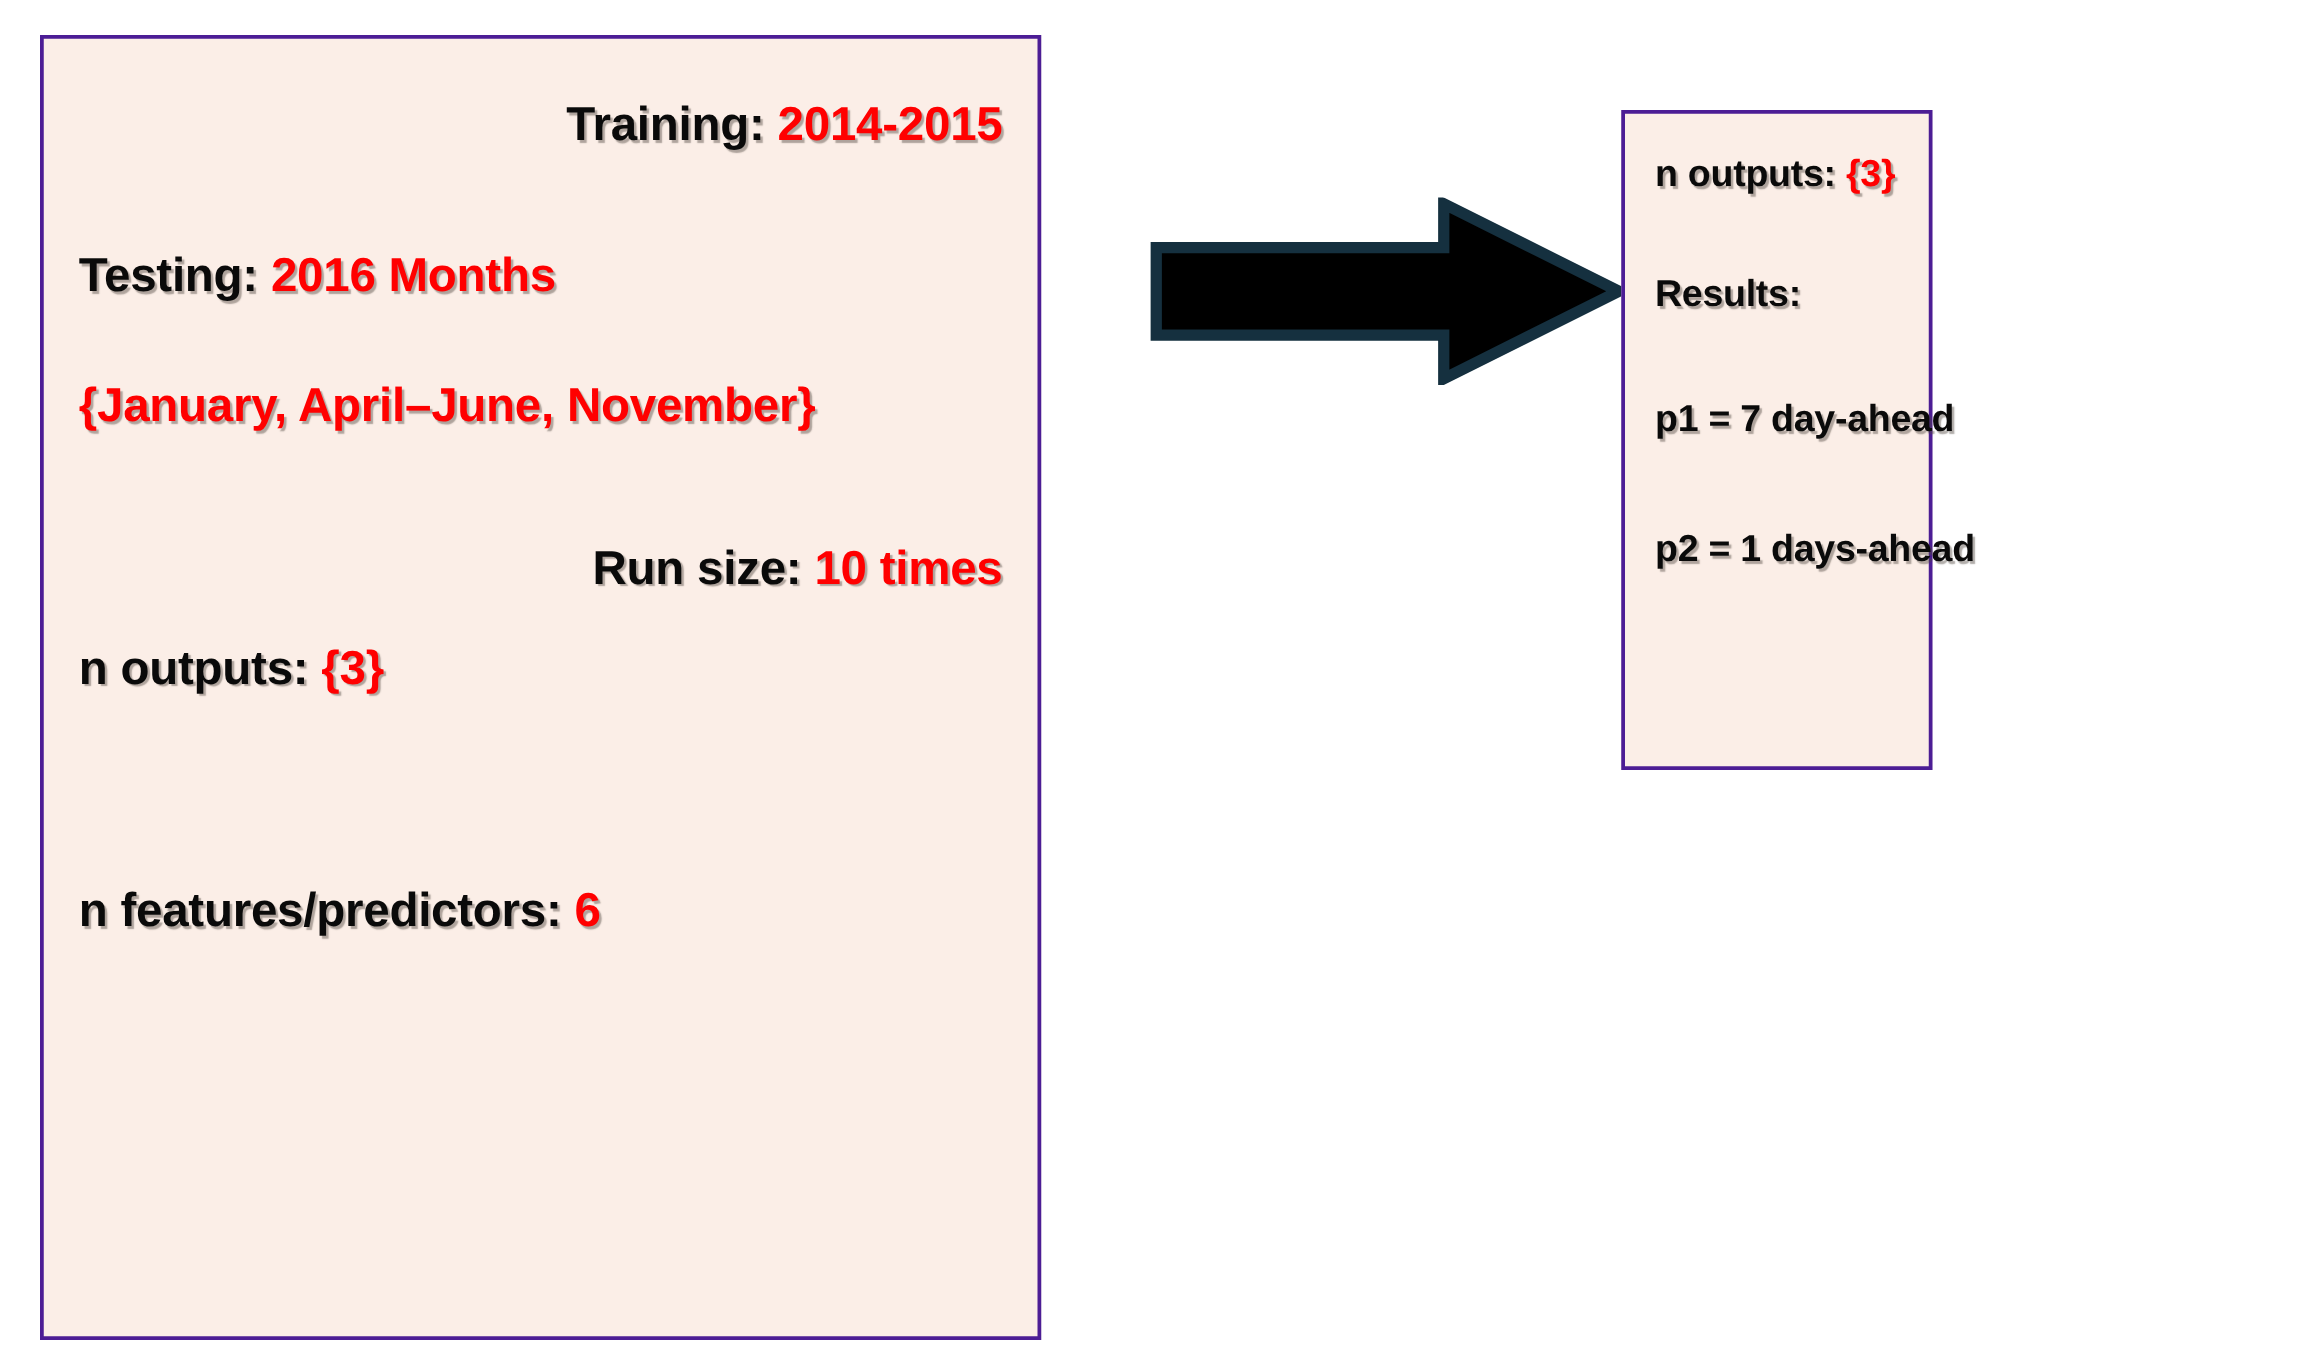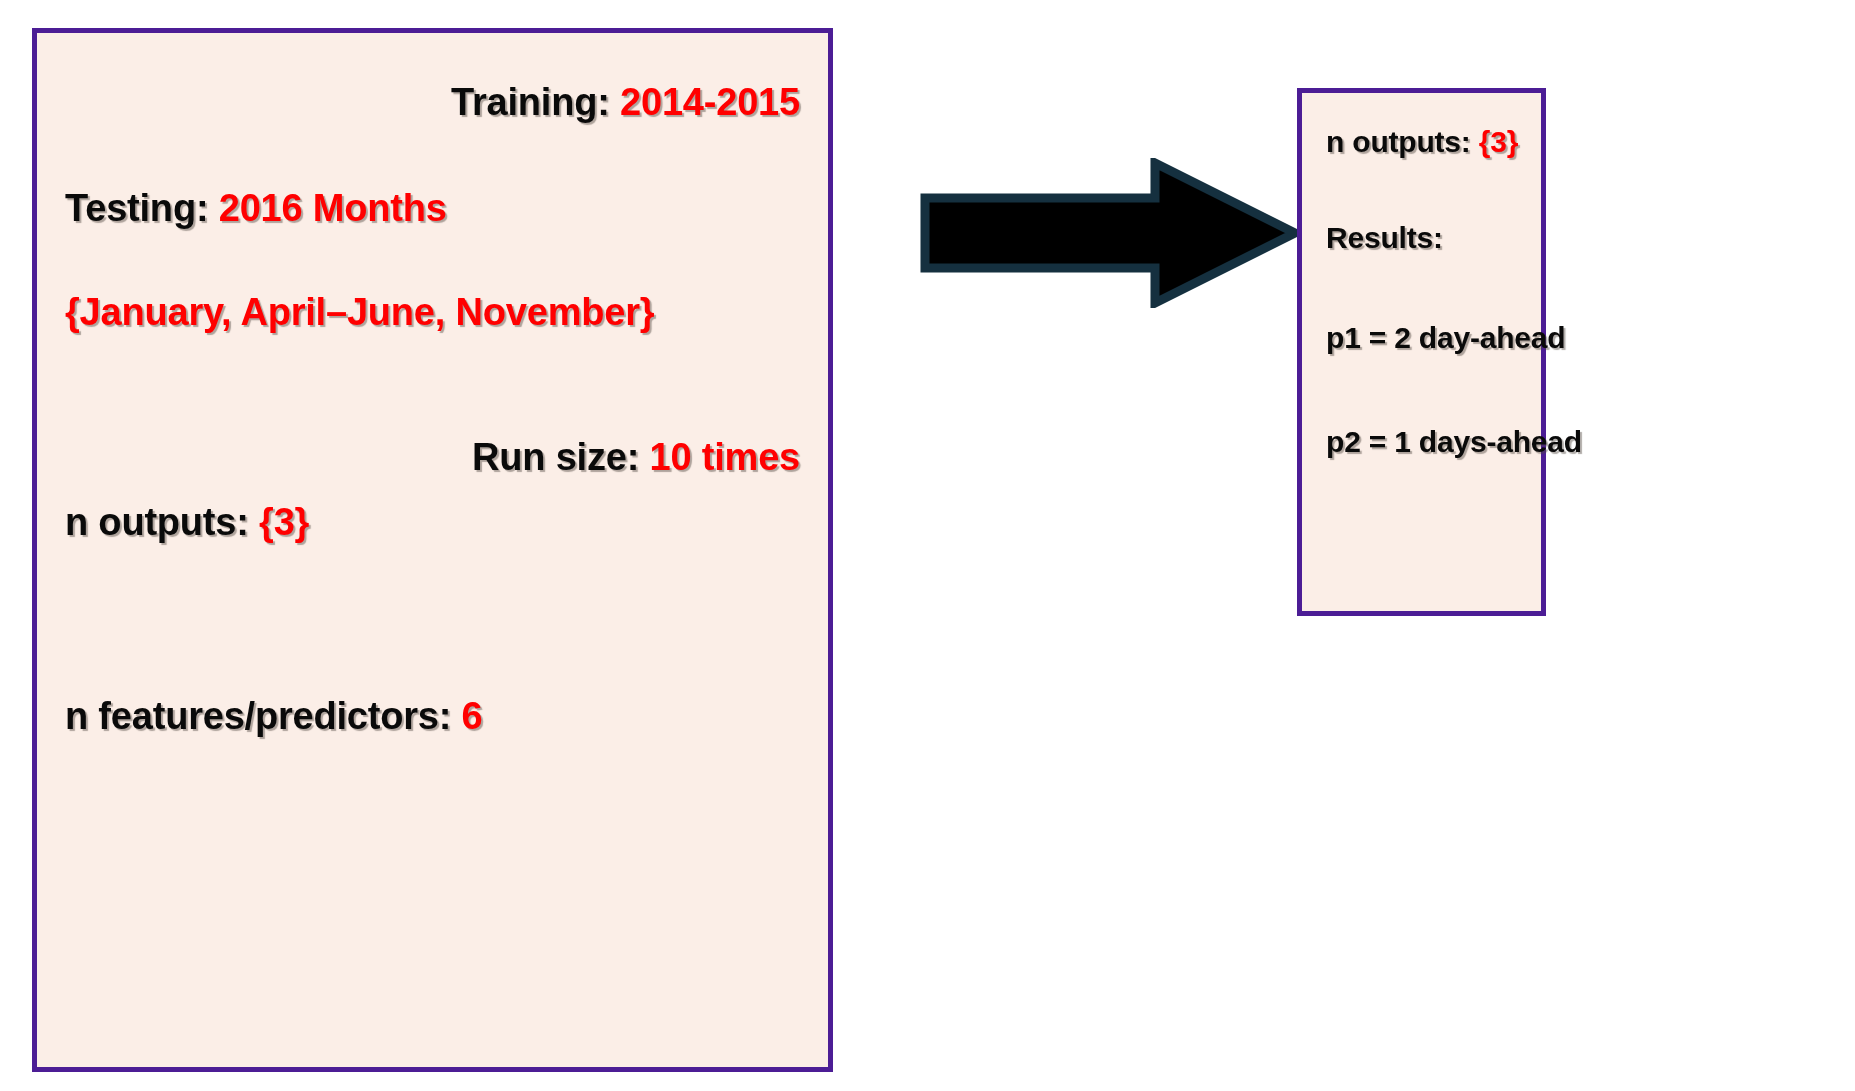--- a/index.html
+++ b/index.html
@@ -19,21 +19,21 @@
     position: absolute;
     left: 0; top: 0;
     width: 1855px;
     height: 1091px;
   }
 
   
   .panel {
     position: absolute;
     background: #FBEEE7;
-    border: 5px solid #4c1d95;
+    border: 3px solid #4c1d95;
     box-sizing: border-box;
     text-decoration: underline;
   }
 
   #setup-panel {
     left: 32px;
     top: 28px;
     width: 801px;
     height: 1044px;
     padding: 0;
@@ -63,20 +63,21 @@
   #setup-panel .line {
     font-size: 38px;
   }
   .align-right {
     right: 28px;
     text-align: right;
   }
   .align-left {
     left: 28px;
     text-align: left;
+    margin-top: 15px;
   }
 
   #line-training   { top: 48px; }
   #line-testing    { top: 154px; }
   #line-months     { top: 258px; }
   #line-runsize    { top: 363px; margin-top: 40px; }
   #line-noutputs   { top: 468px; }
   #line-ninput     { top: 573px; }
   #line-nfeatures  { top: 662px; }
   #line-response   { top: 783px; }
@@ -142,20 +143,20 @@
   </svg>
 
   <div id="results-panel" class="panel">
 
     <div id="res-noutputs" class="line">
       <span>n outputs: </span><span class="val">{3}</span>
     </div>
 
     <div id="res-label" class="line">Results:</div>
 
-    <div id="res-p1" class="line">p1 = 2 day-ahead</div>
+    <div id="res-p1" class="line">p1 = 7 day-ahead</div>
 
     <div id="res-p2" class="line">p2 = 1 days-ahead</div>
 
 
   </div>
 
 </div>
 
 </body></html>

